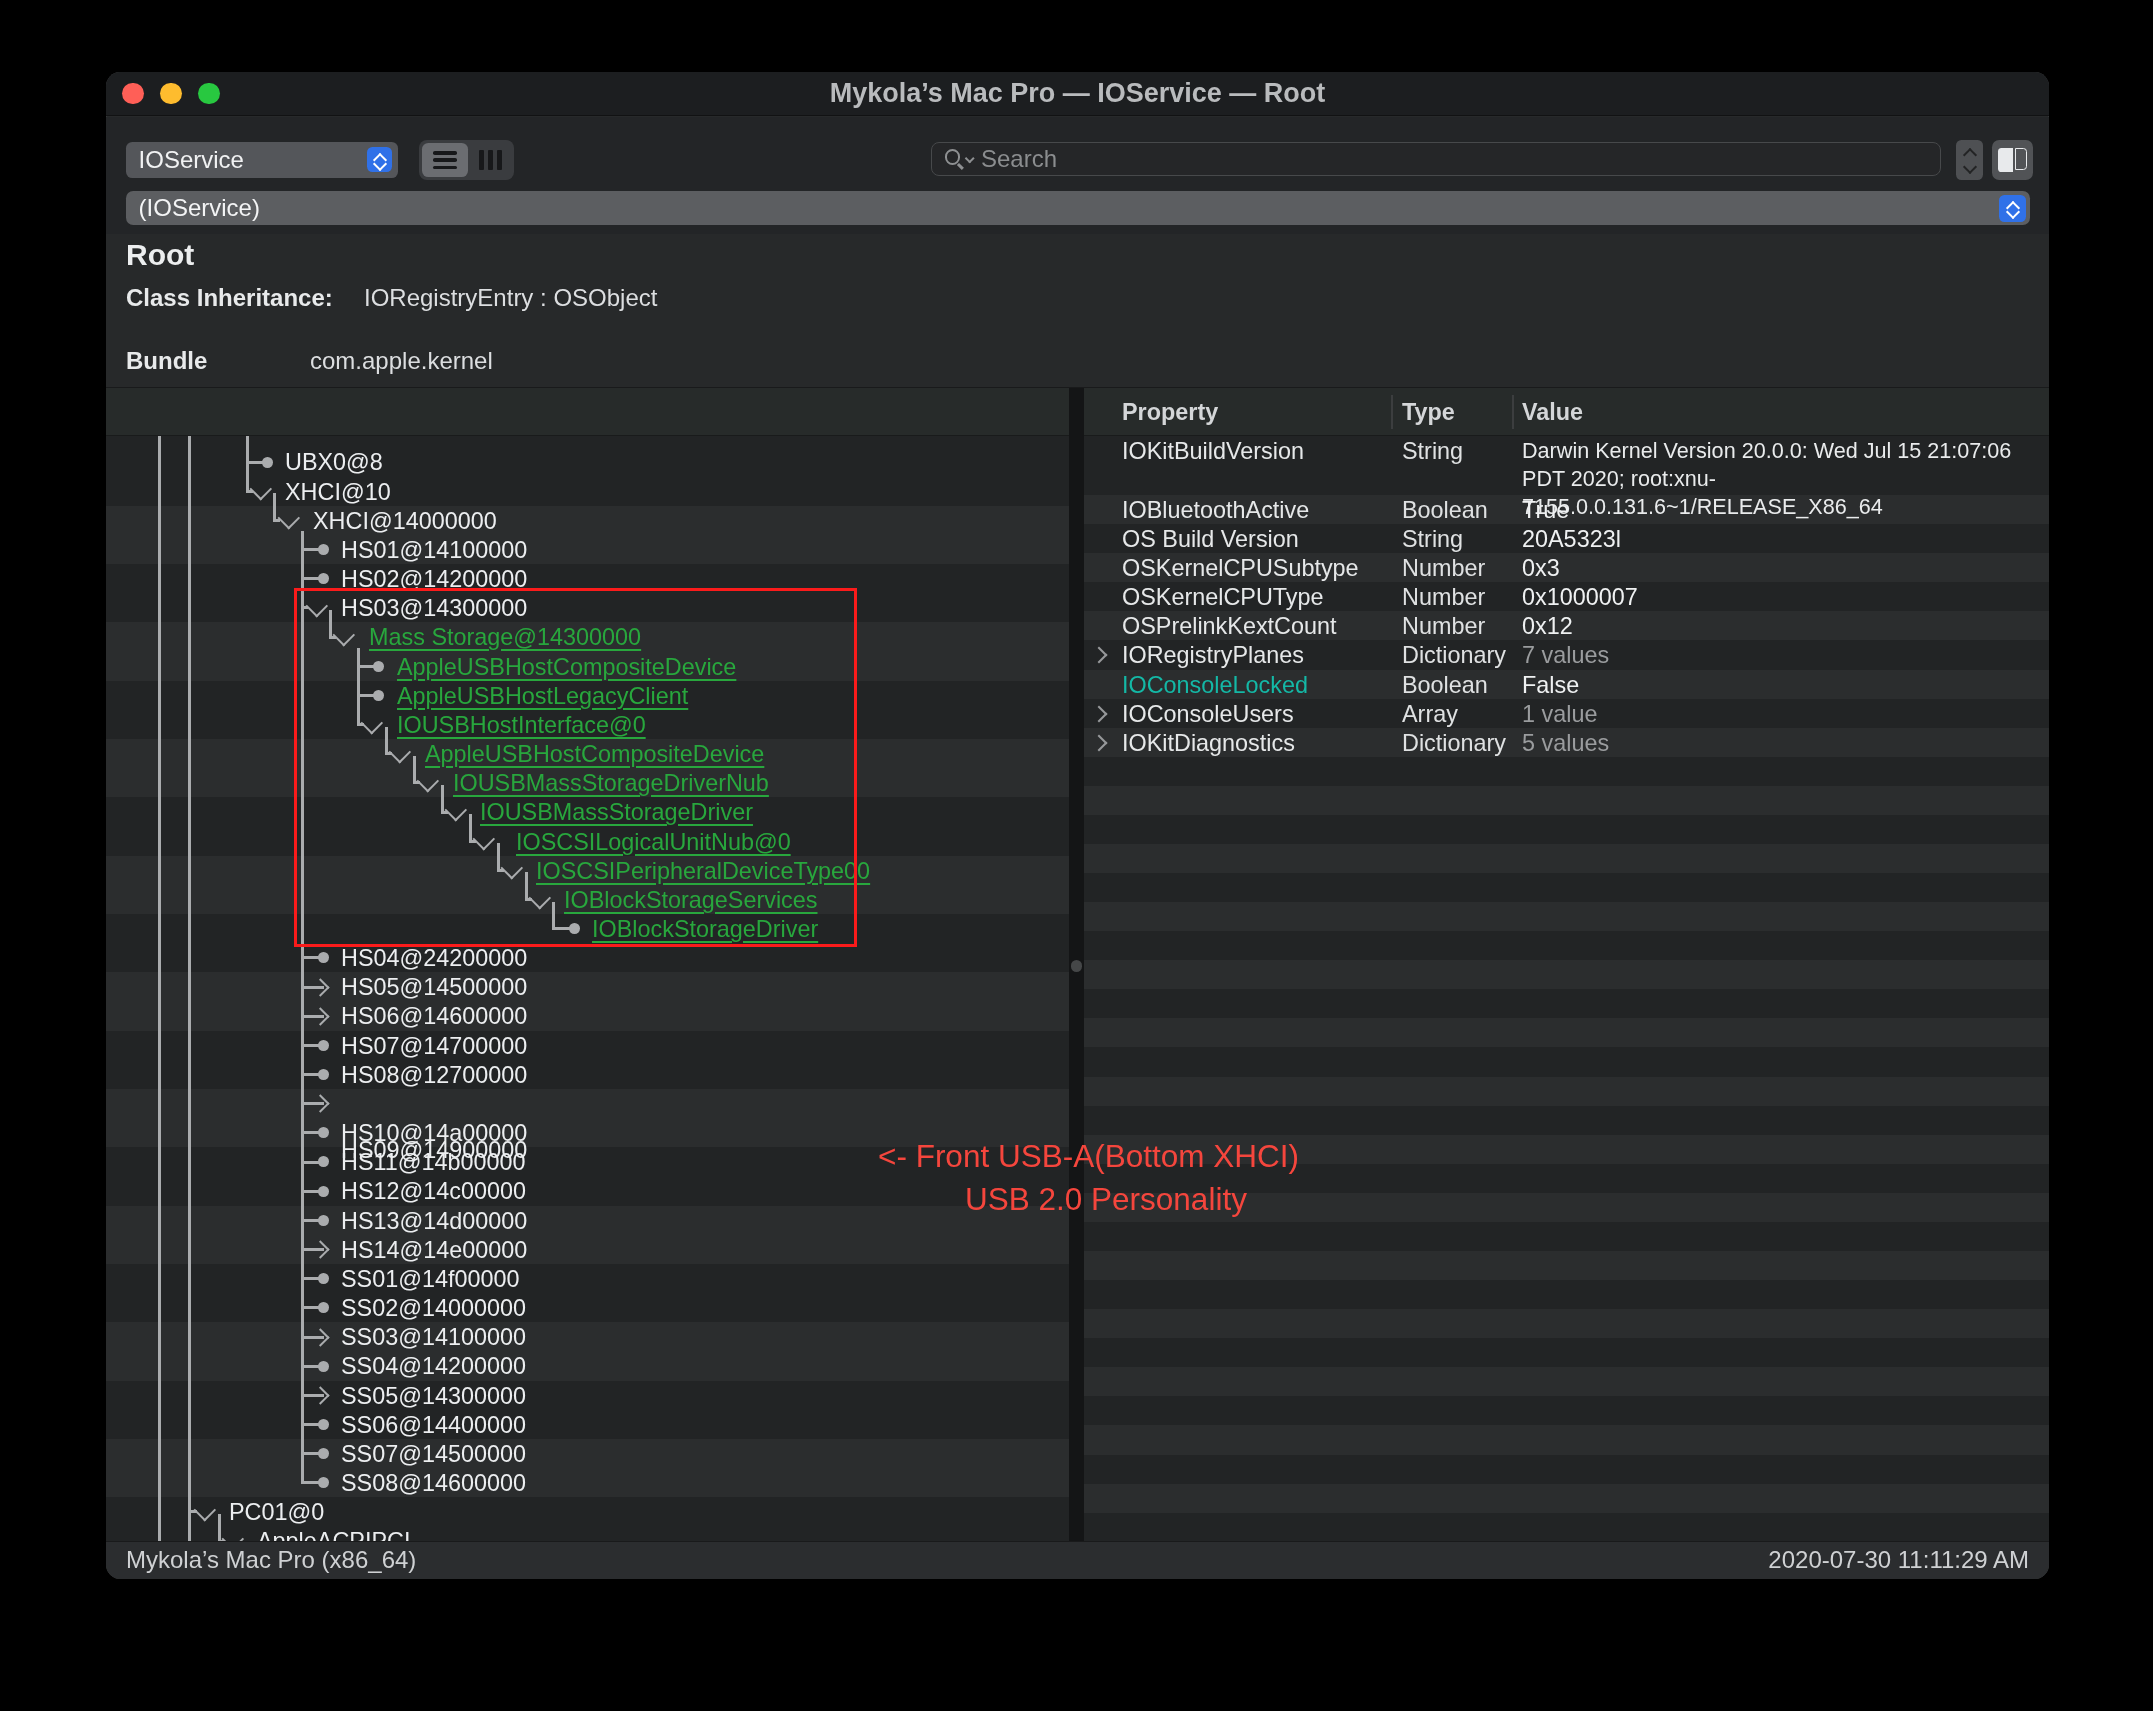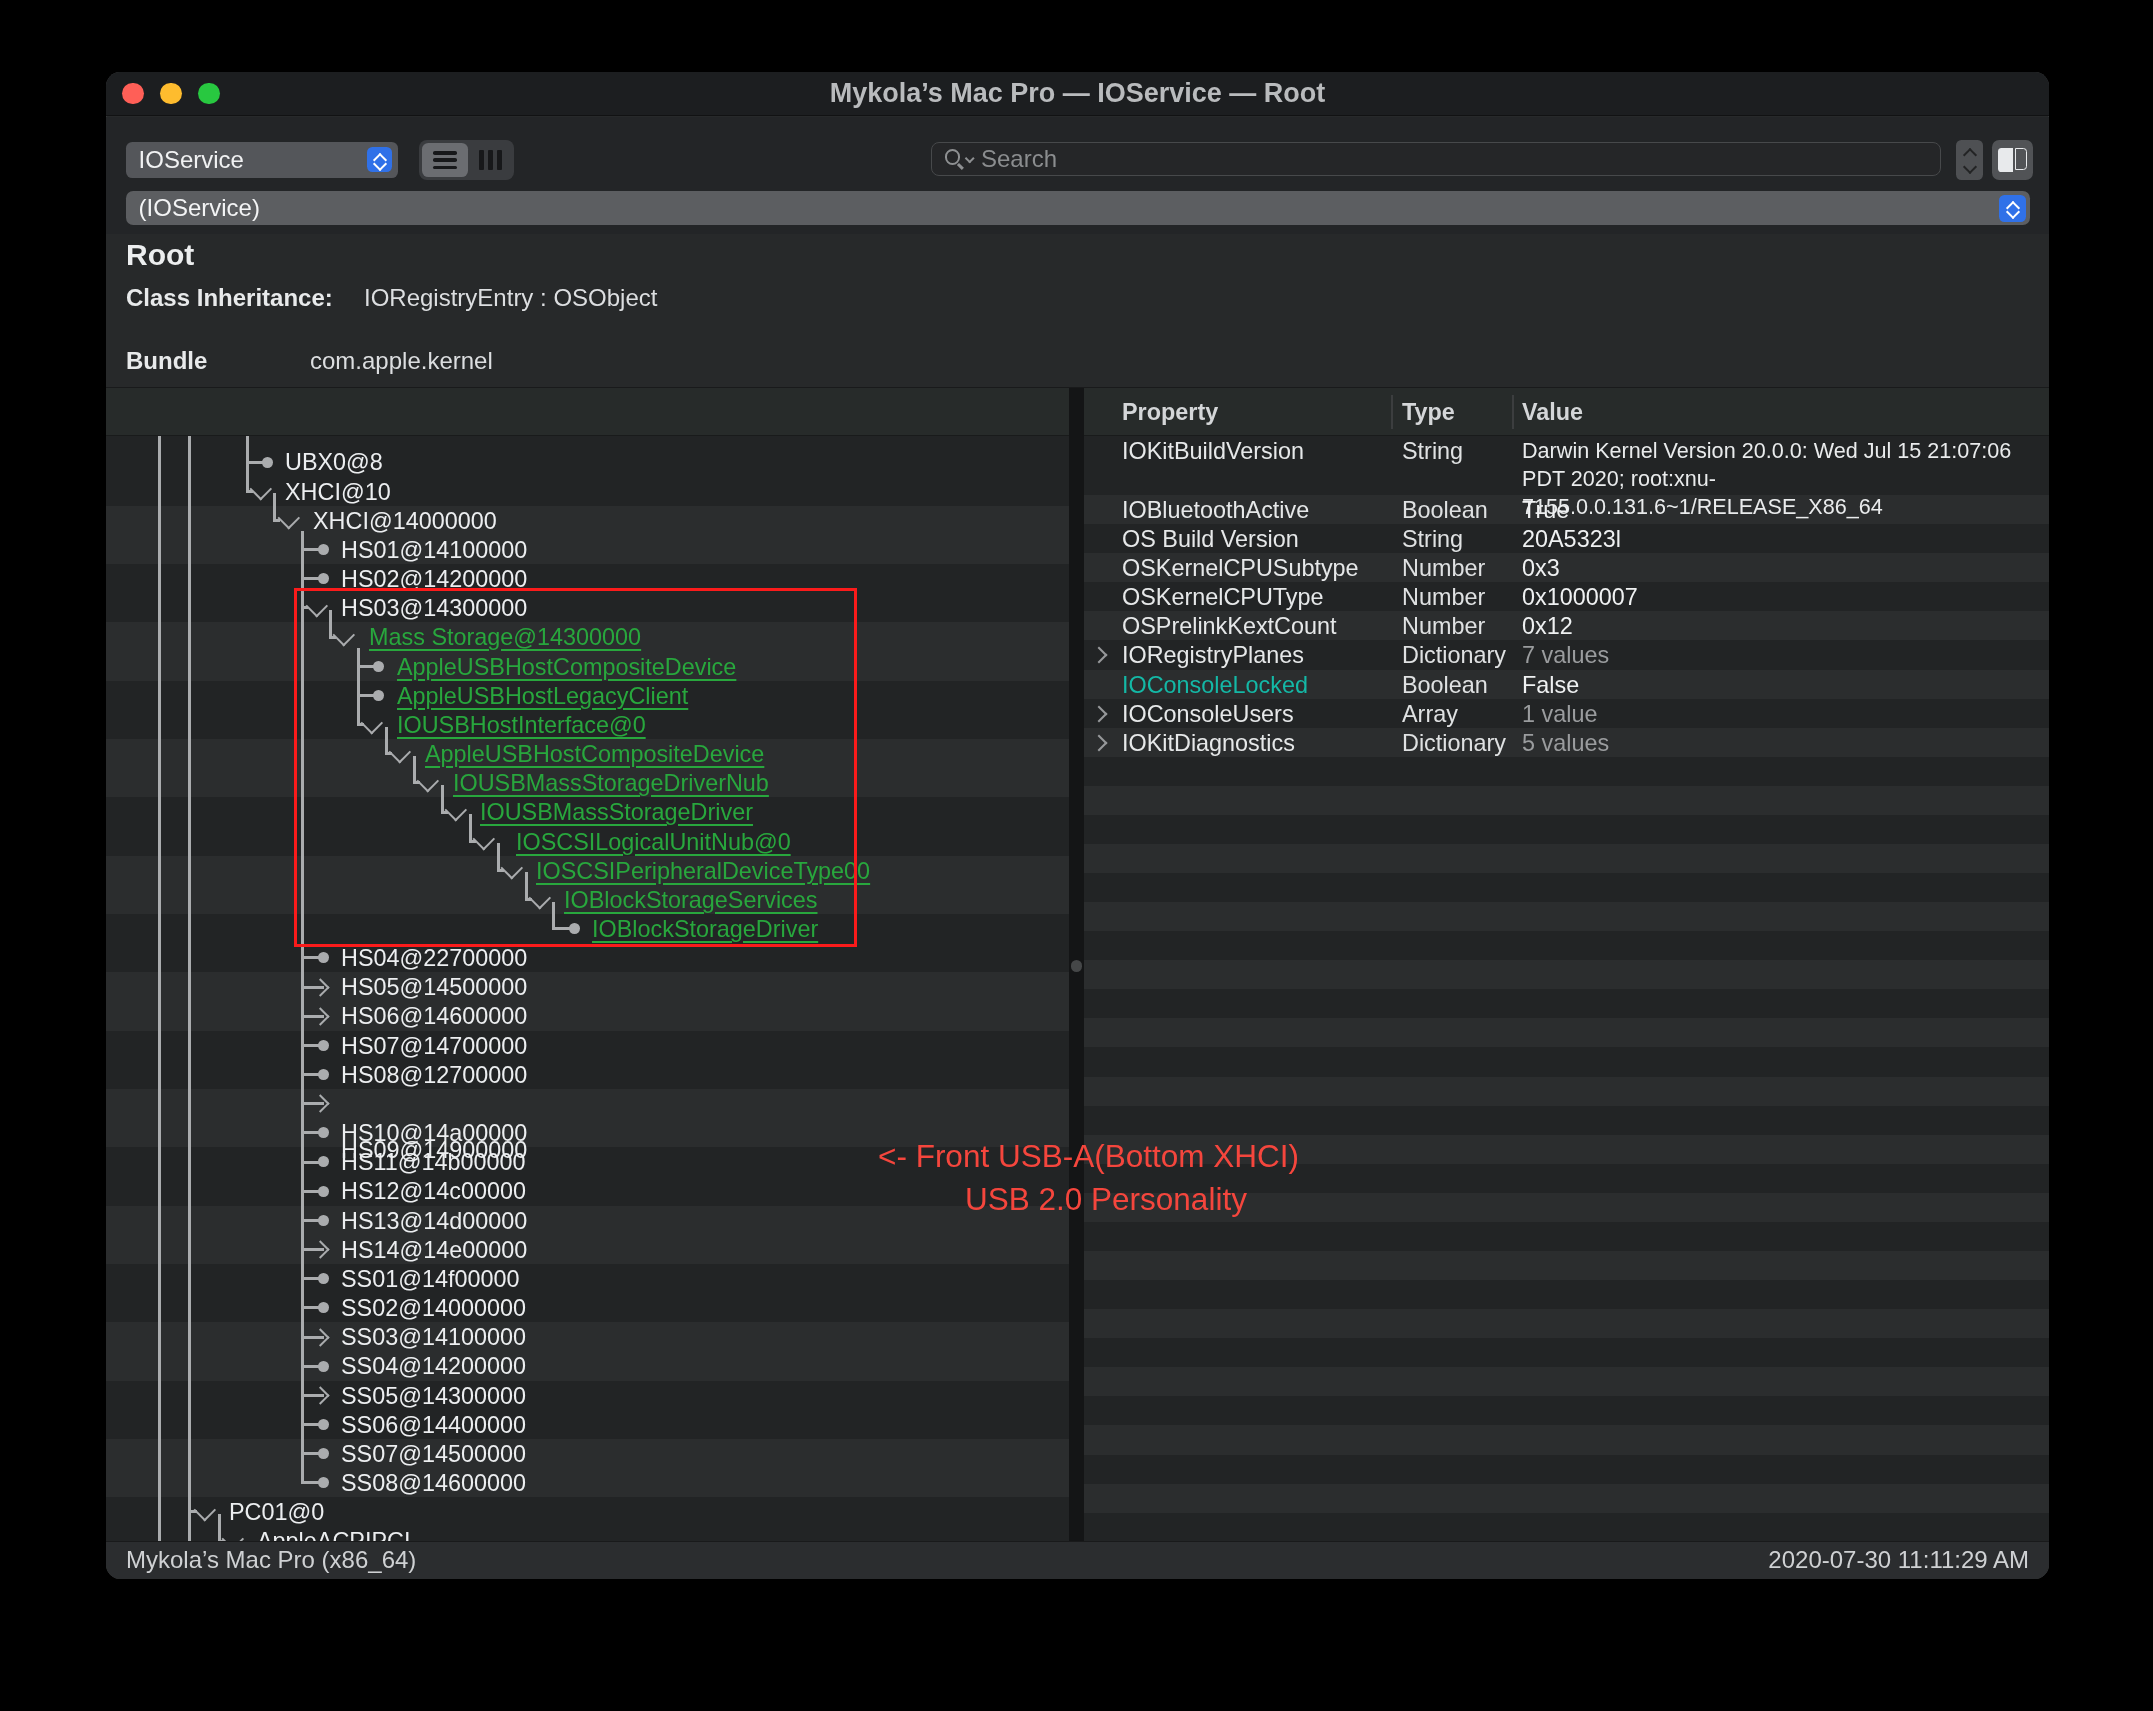--- a/index.html
+++ b/index.html
@@ -271,21 +271,21 @@
           <div class="tline" style="left: 419px; top: 484px; width: 2.7px; height: 27px;"></div>
           <div class="tline" style="left: 419px; top: 510px; width: 7.2px; height: 2.7px;"></div>
           <div class="tree-chev" style="left: 426px; top: 502px;"></div>
           <div style="position: absolute; left: 0px; top: 526px; width: 100%; height: 29px;">
             <div class="tree-label green" style="left: 486px; top: 0px;">IOBlockStorageDriver</div>
           </div>
           <div class="tline" style="left: 446px; top: 514px; width: 2.7px; height: 27px;"></div>
           <div class="tline" style="left: 446px; top: 539px; width: 20px; height: 2.7px;"></div>
           <div class="tree-dot" style="left: 463px; top: 535px;"></div>
           <div style="position: absolute; left: 0px; top: 555px; width: 100%; height: 29px;">
-            <div class="tree-label" style="left: 235px; top: 0px;">HS04@22700000</div>
+            <div class="tree-label" style="left: 235px; top: 0px;">HS04@24200000</div>
           </div>
           <div class="tline" style="left: 195px; top: 568px; width: 20px; height: 2.7px;"></div>
           <div class="tree-dot" style="left: 212px; top: 564px;"></div>
           <div style="position: absolute; left: 0px; top: 584px; width: 100%; height: 29px;">
             <div class="tree-label" style="left: 235px; top: 0px;">HS05@14500000</div>
           </div>
           <div class="tline" style="left: 195px; top: 598px; width: 23.4px; height: 2.7px;"></div>
           <div class="tree-arrow" style="left: 208px; top: 593px;"></div>
           <div style="position: absolute; left: 0px; top: 613px; width: 100%; height: 29px;">
             <div class="tree-label" style="left: 235px; top: 0px;">HS06@14600000</div>

